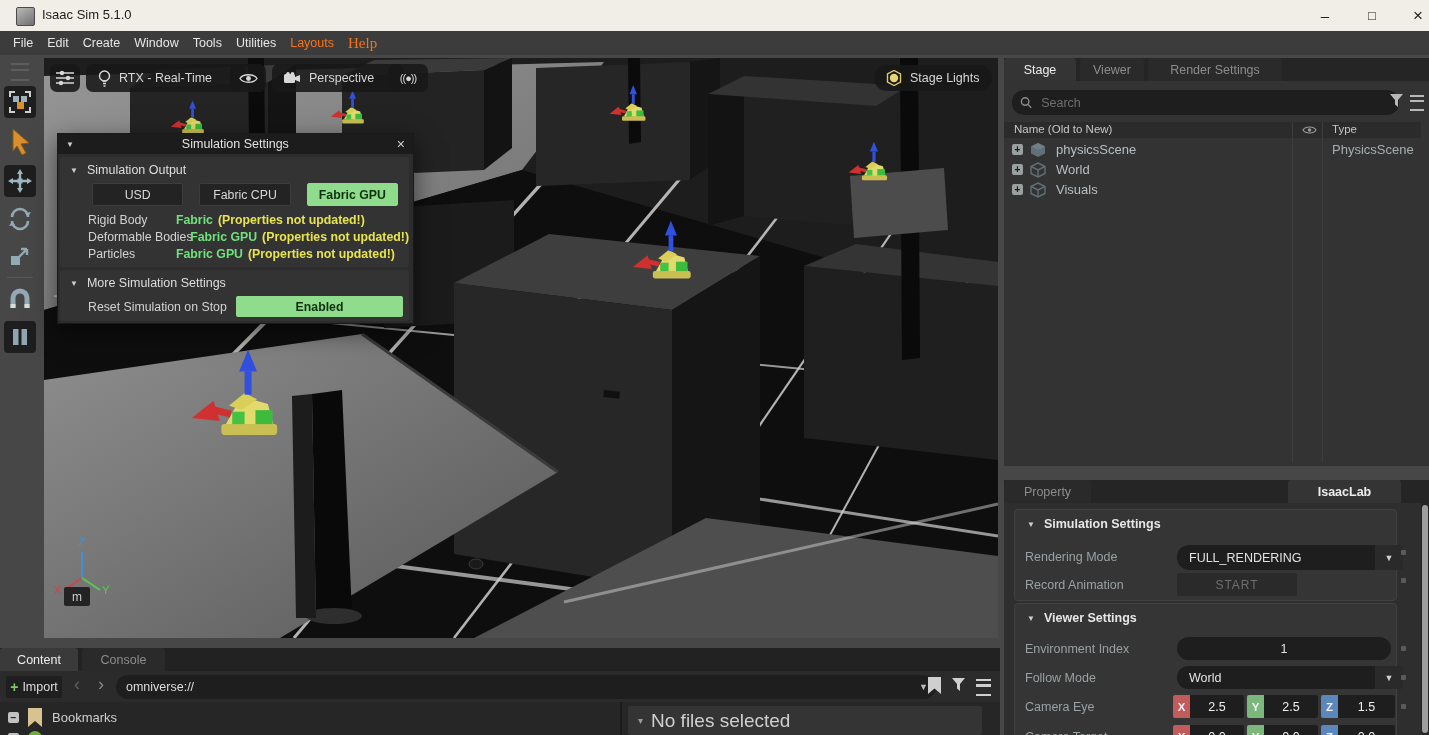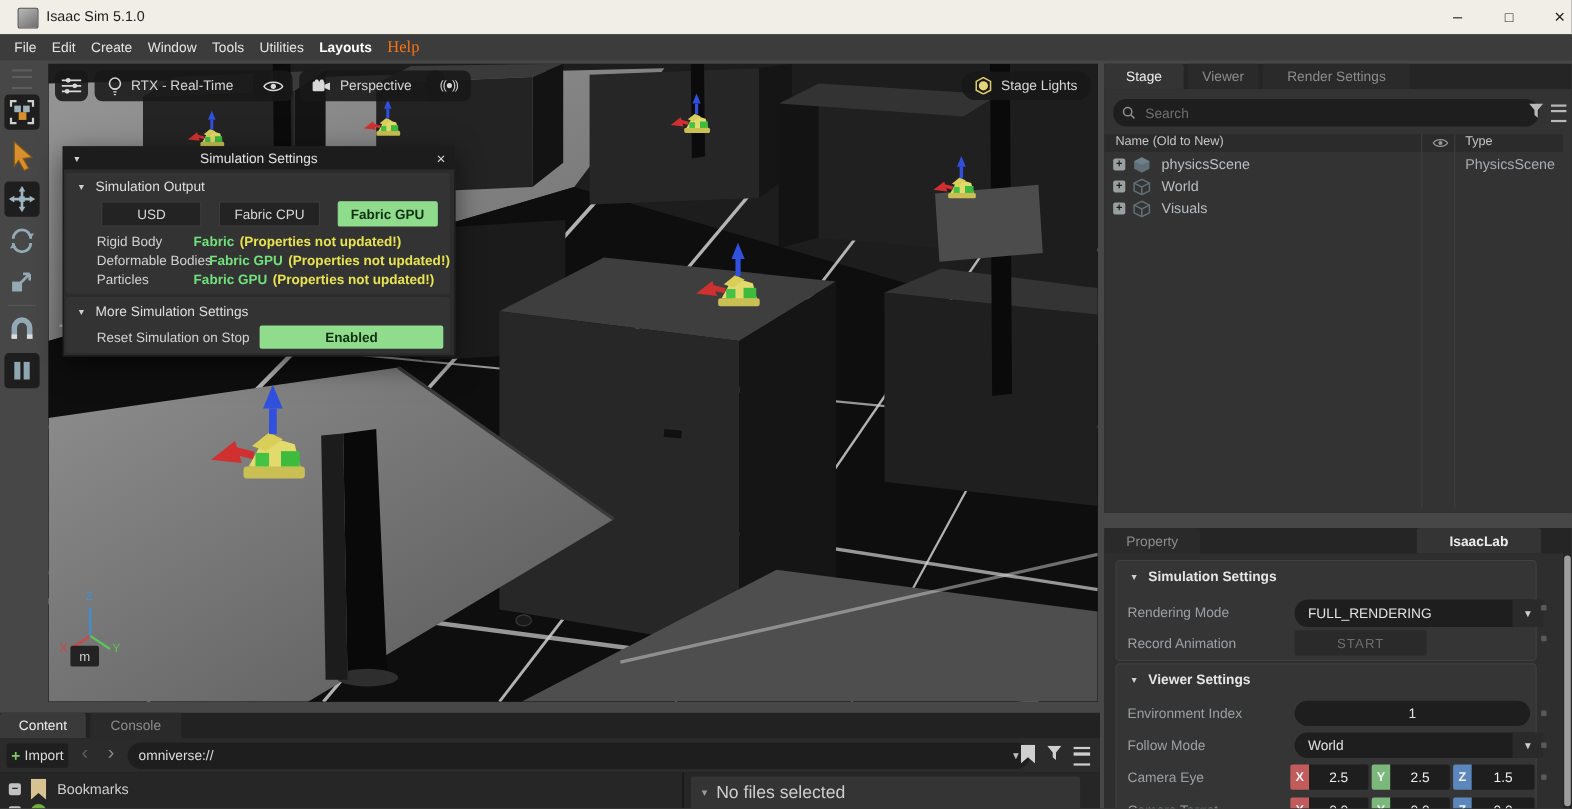--- a/index.html
+++ b/index.html
@@ -50,21 +50,21 @@
       </div>
   </div>
 
   <div class="abs" style="left:0;top:31px;width:1429px;height:24px;background:#3c3c3c;display:flex;align-items:center;padding-left:6px;gap:0;">
     <div style="color:#e6e6e6;font-size:12.5px;padding:0 7px;">File</div>
     <div style="color:#e6e6e6;font-size:12.5px;padding:0 7px;">Edit</div>
     <div style="color:#e6e6e6;font-size:12.5px;padding:0 7px;">Create</div>
     <div style="color:#e6e6e6;font-size:12.5px;padding:0 7px;">Window</div>
     <div style="color:#e6e6e6;font-size:12.5px;padding:0 7px;">Tools</div>
     <div style="color:#e6e6e6;font-size:12.5px;padding:0 7px;">Utilities</div>
-    <div style="color:#ffffff;font-size:12.5px;padding:0 7px;font-weight:bold;">Layouts</div>
+    <div style="color:#f97316;font-size:12.5px;padding:0 7px;">Layouts</div>
     <div style="color:#f97316;font-size:15px;padding:0 7px;font-family:Liberation Serif, serif;">Help</div>
   </div>
 
   <div class="abs" style="left:0;top:55px;width:40px;height:680px;background:#474747;">
     <div class="abs" style="left:11px;top:8px;width:18px;height:14px;border-top:2px solid #5d5d5d;border-bottom:2px solid #5d5d5d;">
         <div style="margin-top:4px;height:2px;background:#5d5d5d;"></div>
       </div>
     <div class="toolbtn on" style="top:31px;">
       <svg width="24" height="24" viewBox="0 0 24 24">
         <path d="M2,7 V2 H7 M17,2 H22 V7 M22,17 V22 H17 M7,22 H2 V17" stroke="#cfcfcf" stroke-width="2" fill="none"></path>
@@ -490,18 +490,18 @@
       </div>
       <div class="abs" style="left:8px;top:29px;width:200px;height:14px;">
         <span class="expander" style="left:0;top:2px;background:#c2c2c2;"></span>
         <div class="abs" style="left:20px;top:0;width:14px;height:14px;border-radius:50%;background:#6fae3a;"></div>
       </div>
     </div>
     <div class="abs" style="left:620px;top:54px;width:2px;height:33px;background:#1a1a1a;"></div>
     <div class="abs" style="left:622px;top:54px;width:378px;height:33px;background:#262626;">
       <div class="abs" style="left:6px;top:4px;width:344px;height:29px;background:#343434;border-radius:2px;display:flex;align-items:center;gap:8px;padding-left:10px;">
         <span style="color:#9a9a9a;font-size:10px;">▾</span>
-        <span style="color:#cfcfcf;font-size:16px;">No files selected</span>
+        <span style="color:#cfcfcf;font-size:19px;">No files selected</span>
       </div>
     </div>
   </div>
 
 </div>
 
 </body></html>

